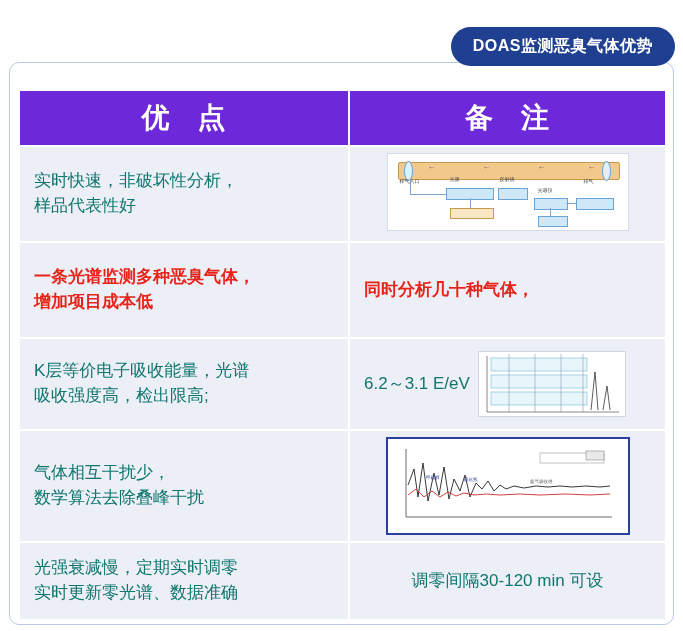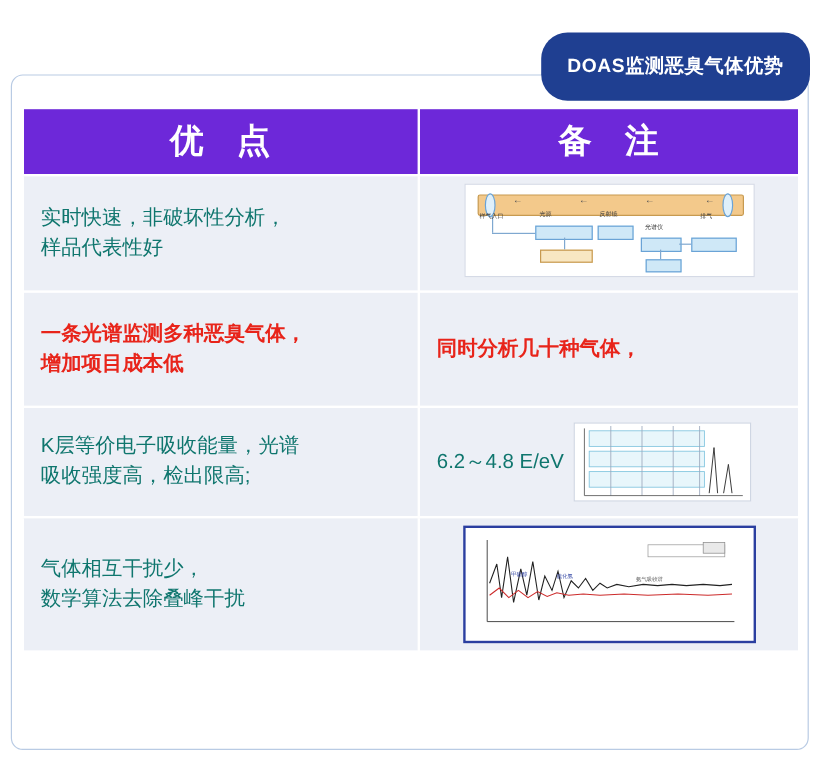--- a/index.html
+++ b/index.html
@@ -13,21 +13,21 @@
     font-family: "Liberation Sans", sans-serif;
     overflow: hidden;
     position: relative;
   }
 
   
   #title-pill {
     position: absolute;
     right: 8px;
     top: 27px;
-    height: 57px;
+    height: 39px;
     min-width: 210px;
     background: #1f3f91;
     border-radius: 22px;
     color: #ffffff;
     font-size: 16px;
     font-weight: bold;
     display: flex;
     align-items: center;
     justify-content: center;
     padding: 0 22px;
@@ -238,21 +238,21 @@
         <span id="note1">同时分析几十种气体，</span>
       </td>
     </tr>
 
     <tr class="row-h3">
       <td class="cell">
         <span id="adv2">K层等价电子吸收能量，光谱<br>吸收强度高，检出限高;</span>
       </td>
       <td class="cell">
         <div style="display:flex; align-items:center; gap:8px;">
-          <span id="note2" style="font-size:17px; white-space:nowrap;">6.2～4.8 E/eV</span>
+          <span id="note2" style="font-size:17px; white-space:nowrap;">6.2～3.1 E/eV</span>
           <span class="fig-spectra">
             <svg width="146" height="64" viewBox="0 0 146 64">
               <rect x="12" y="6" width="96" height="13" fill="#e8f6fb" stroke="#7fc4de" stroke-width="0.7"></rect>
               <rect x="12" y="23" width="96" height="13" fill="#e8f6fb" stroke="#7fc4de" stroke-width="0.7"></rect>
               <rect x="12" y="40" width="96" height="13" fill="#e8f6fb" stroke="#7fc4de" stroke-width="0.7"></rect>
               <line x1="30" y1="2" x2="30" y2="60" stroke="#9aa7bb" stroke-width="0.7"></line>
               <line x1="56" y1="2" x2="56" y2="60" stroke="#9aa7bb" stroke-width="0.7"></line>
               <line x1="82" y1="2" x2="82" y2="60" stroke="#9aa7bb" stroke-width="0.7"></line>
               <line x1="104" y1="2" x2="104" y2="60" stroke="#9aa7bb" stroke-width="0.7"></line>
               <path d="M112 58 L116 20 L119 58" fill="none" stroke="#333" stroke-width="0.8"></path>
@@ -282,14 +282,22 @@
               <rect x="196" y="12" width="18" height="9" fill="#e9e9e9" stroke="#8a8a8a" stroke-width="0.6"></rect>
               <text x="36" y="40" font-size="4.5" fill="#2b3fa0" font-family="Liberation Sans, sans-serif">甲硫醇</text>
               <text x="74" y="42" font-size="4.5" fill="#2b3fa0" font-family="Liberation Sans, sans-serif">硫化氢</text>
               <text x="140" y="44" font-size="4.5" fill="#666" font-family="Liberation Sans, sans-serif">氨气吸收谱</text>
             </svg>
           </span>
         </span>
       </td>
     </tr>
 
+    <tr class="row-h5">
+      <td class="cell">
+        <span id="adv4">光强衰减慢，定期实时调零<br>实时更新零光谱、数据准确</span>
+      </td>
+      <td class="cell cell-center">
+        <span id="note4">调零间隔30-120  min 可设</span>
+      </td>
+    </tr>
   </tbody>
 </table>
 
 </body></html>

